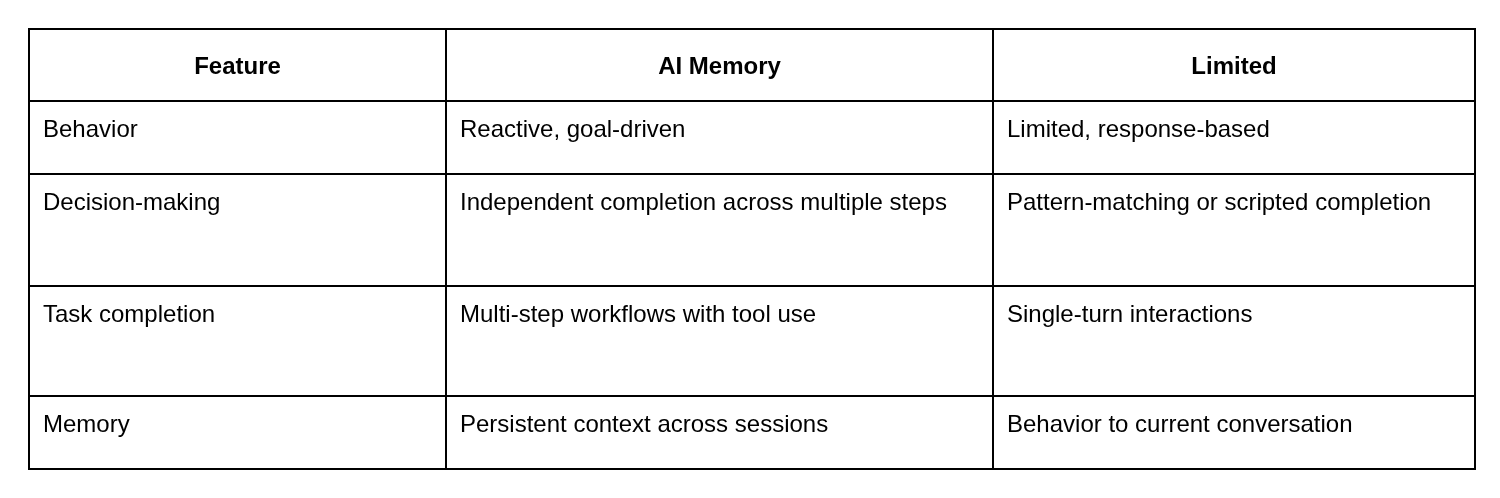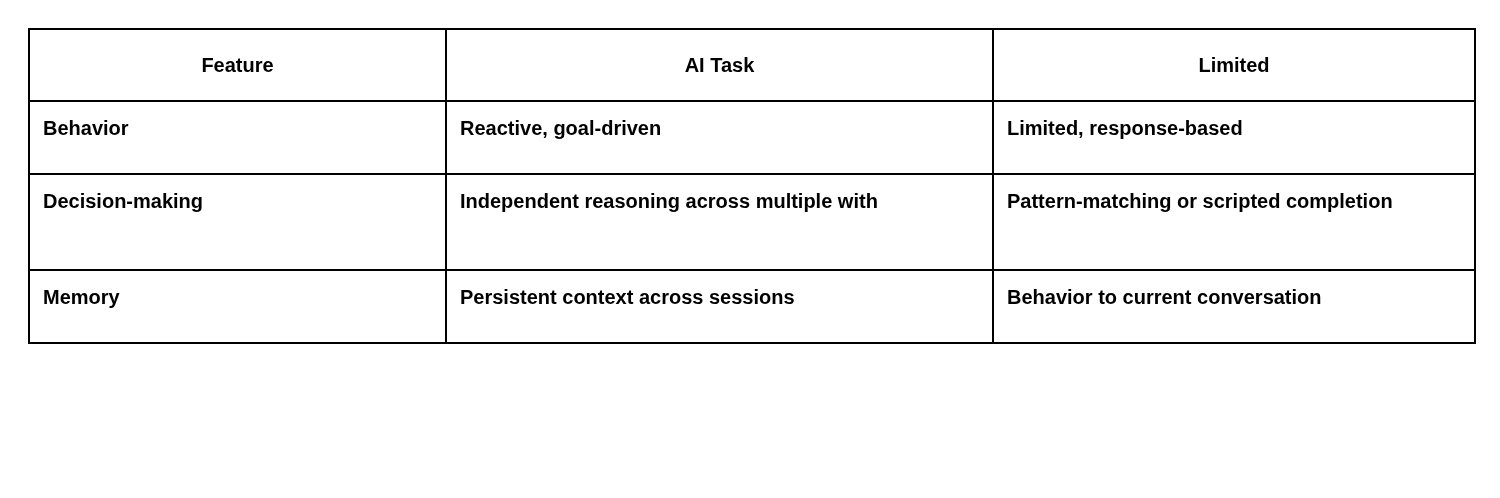--- a/index.html
+++ b/index.html
@@ -16,21 +16,21 @@
     overflow: hidden;
   }
   table.comparison {
     position: absolute;
     left: 28px;
     top: 28px;
     width: 1446px;
     border-collapse: collapse;
     table-layout: fixed;
     color: #000000;
-    font-size: 20px;
+    font-size: 24px;
     line-height: 33px;
   }
   table.comparison col.c1 { width: 417px; }
   table.comparison col.c2 { width: 547px; }
   table.comparison col.c3 { width: 482px; }
   table.comparison th,
   table.comparison td {
     border: 2px solid #000000;
     box-sizing: border-box;
     vertical-align: top;
@@ -38,56 +38,61 @@
     overflow: hidden;
     word-wrap: break-word;
   }
   table.comparison th {
     font-weight: bold;
     text-align: center;
     vertical-align: middle;
     padding: 10px 8px;
   }
   table.comparison td {
-    font-weight: bold;
+    font-weight: normal;
     text-align: left;
   }
   tr.r-header { height: 72px; }
   tr.r-1 { height: 73px; }
-  tr.r-2 { height: 96px; }
+  tr.r-2 { height: 112px; }
   tr.r-3 { height: 110px; }
   tr.r-4 { height: 73px; }
 </style>
 </head>
 <body>
 
 <div class="page">
   <table class="comparison">
     <colgroup>
       <col class="c1">
       <col class="c2">
       <col class="c3">
     </colgroup>
     <thead>
       <tr class="r-header">
         <th>Feature</th>
-        <th>AI Task</th>
+        <th>AI Memory</th>
         <th>Limited</th>
       </tr>
     </thead>
     <tbody>
       <tr class="r-1">
         <td>Behavior</td>
         <td>Reactive, goal-driven</td>
         <td>Limited, response-based</td>
       </tr>
       <tr class="r-2">
         <td>Decision-making</td>
-        <td>Independent reasoning across multiple with</td>
+        <td>Independent completion across multiple steps</td>
         <td>Pattern-matching or scripted completion</td>
+      </tr>
+      <tr class="r-3">
+        <td>Task completion</td>
+        <td>Multi-step workflows with tool use</td>
+        <td>Single-turn interactions</td>
       </tr>
       <tr class="r-4">
         <td>Memory</td>
         <td>Persistent context across sessions</td>
         <td>Behavior to current conversation</td>
       </tr>
     </tbody>
   </table>
 </div>
 

